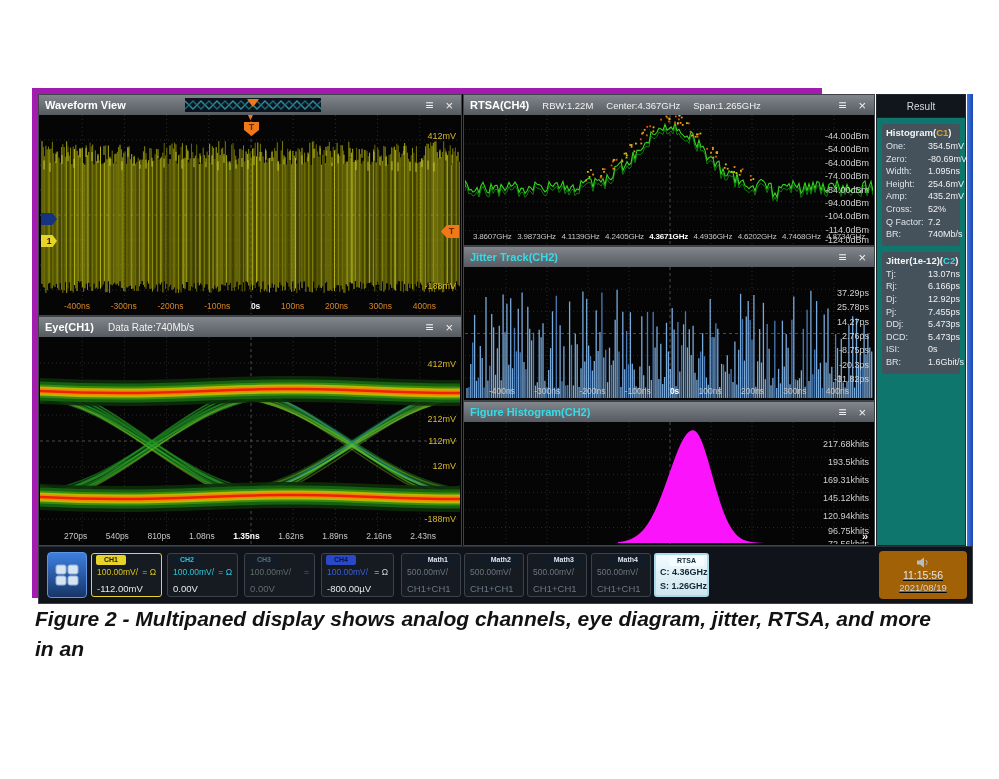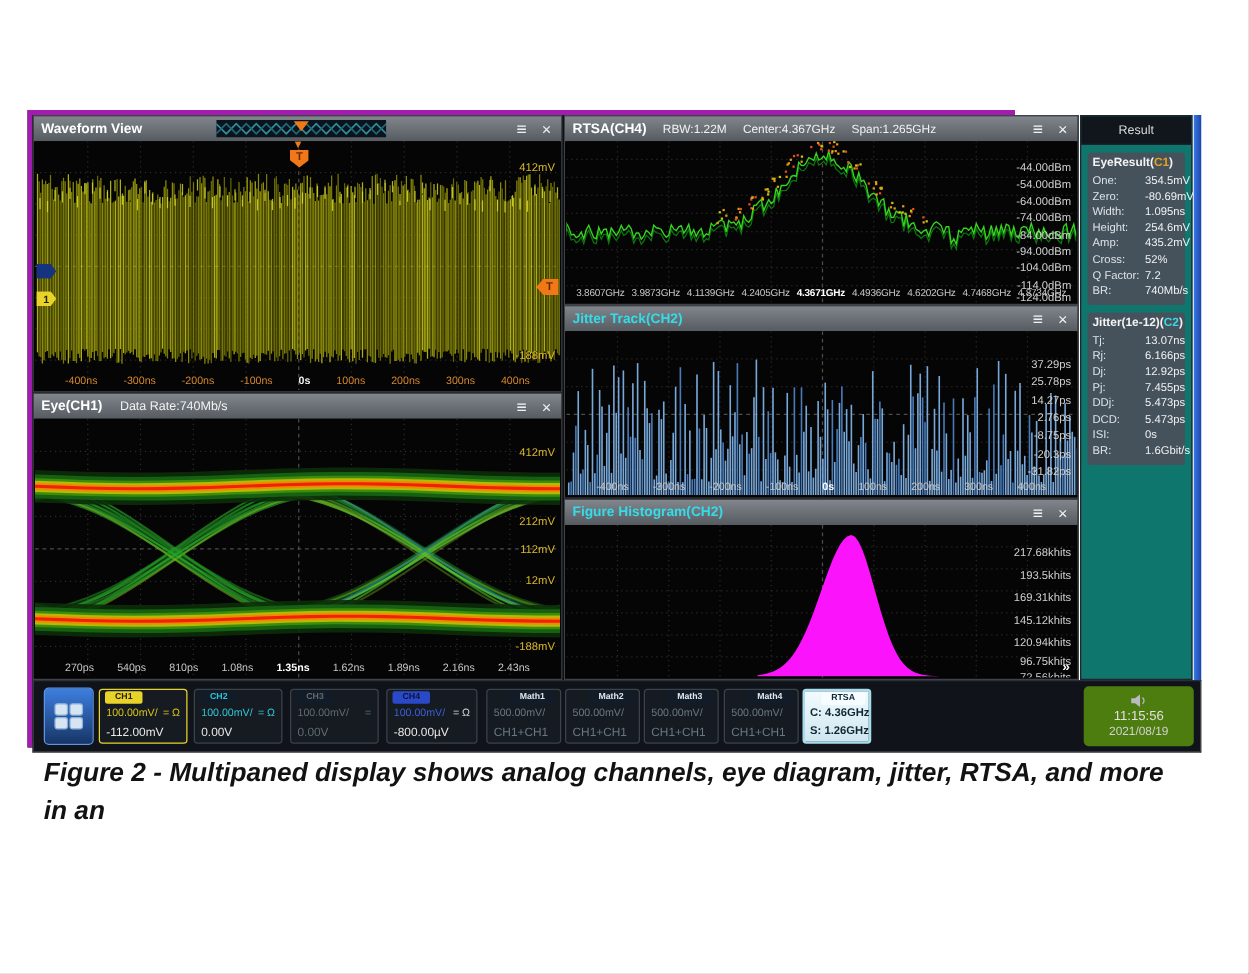--- a/index.html
+++ b/index.html
@@ -1,17 +1,17 @@
 <!DOCTYPE html>
 <html><head>
 <meta charset="utf-8">
 <style>
   html,body{margin:0;padding:0;}
   .page{position:relative;width:999px;height:779px;background:#ffffff;font-family:"Liberation Sans",sans-serif;overflow:hidden;}
-  .scope{position:absolute;left:22px;top:88px;width:790px;height:510px;background:#000;border:4px solid #a21caf;box-sizing:border-box;}
+  .scope{position:absolute;left:32px;top:88px;width:790px;height:510px;background:#000;border:6px solid #a21caf;box-sizing:border-box;}
   .panel{position:absolute;background:#050505;border:1px solid #3f4348;box-sizing:border-box;}
   .p-wf{left:0;top:0;width:424px;height:222px;}
   .p-eye{left:0;top:222px;width:424px;height:230px;}
   .p-rtsa{left:425px;top:0;width:412px;height:152px;}
   .p-track{left:425px;top:152px;width:412px;height:155px;}
   .p-hist{left:425px;top:307px;width:412px;height:145px;}
   .p-side{left:838px;top:0;width:90px;height:452px;background:#0f766e;border:1px solid #20262c;box-sizing:border-box;}
   .p-strip{position:absolute;left:929px;top:0;width:6px;height:452px;background:linear-gradient(90deg,#3a78e8,#1c46a8);}
   .p-bottom{left:0;top:452px;width:935px;height:58px;background:#10141a;border-top:1px solid #2a3038;box-sizing:border-box;}
   .phdr{position:relative;height:20px;background:linear-gradient(#80868c,#555b60);display:flex;align-items:center;padding:0 6px;box-sizing:border-box;}
@@ -69,21 +69,21 @@
   .b-math .tab{left:auto;right:4px;}
   .b-math .l1,.b-math .l2{color:#6b7680;}
   .b-m1{left:362px;width:60px;}
   .b-m2{left:425px;width:60px;}
   .b-m3{left:488px;width:60px;}
   .b-m4{left:552px;width:60px;}
   .b-rtsa{left:615px;width:55px;background:linear-gradient(#f2fbff,#cfe6ef);border:2px solid #a8dcec;padding:12px 4px 2px;}
   .b-rtsa .tab{left:auto;right:3px;background:#f6fcff;color:#0e2733;}
   .b-rtsa .l1,.b-rtsa .l2{color:#0e2733;font-weight:bold;font-size:9px;}
   .b-rtsa .l2{margin-top:4px;}
-  .clock{position:absolute;left:840px;top:4px;width:88px;height:48px;background:#4d7c0f;border-radius:4px;display:flex;flex-direction:column;align-items:center;justify-content:center;gap:1px;}
+  .clock{position:absolute;left:840px;top:4px;width:88px;height:48px;background:#a16207;border-radius:4px;display:flex;flex-direction:column;align-items:center;justify-content:center;gap:1px;text-decoration:underline;}
   .time{font-size:10.5px;color:#e2e2e2;}
   .date{font-size:9.5px;color:#d2d2d2;}
   .caption{position:absolute;left:35px;top:604px;width:910px;font-size:21px;font-weight:bold;font-style:italic;color:#121212;line-height:30px;}
 </style>
 </head>
 <body>
 
 <div class="page">
 <div class="scope">
 
@@ -1136,21 +1136,21 @@
       <span class="ylab" style="top:89px">120.94khits</span>
       <span class="ylab" style="top:104px">96.75khits</span>
       <span class="ylab" style="top:117px">72.56khits</span>
       <span class="grip">»</span>
     </div>
   </div>
 
   <div class="panel p-side">
     <div class="shdr">Result</div>
     <div class="sblock">
-      <div class="sbtitle"><span>EyeResult(</span><span class="c1">C1</span><span>)</span></div>
+      <div class="sbtitle"><span>Histogram(</span><span class="c1">C1</span><span>)</span></div>
       <div class="srow">
             <span class="lbl">One:</span>
             <span>354.5mV</span>
           </div>
       <div class="srow">
             <span class="lbl">Zero:</span>
             <span>-80.69mV</span>
           </div>
       <div class="srow">
             <span class="lbl">Width:</span>

